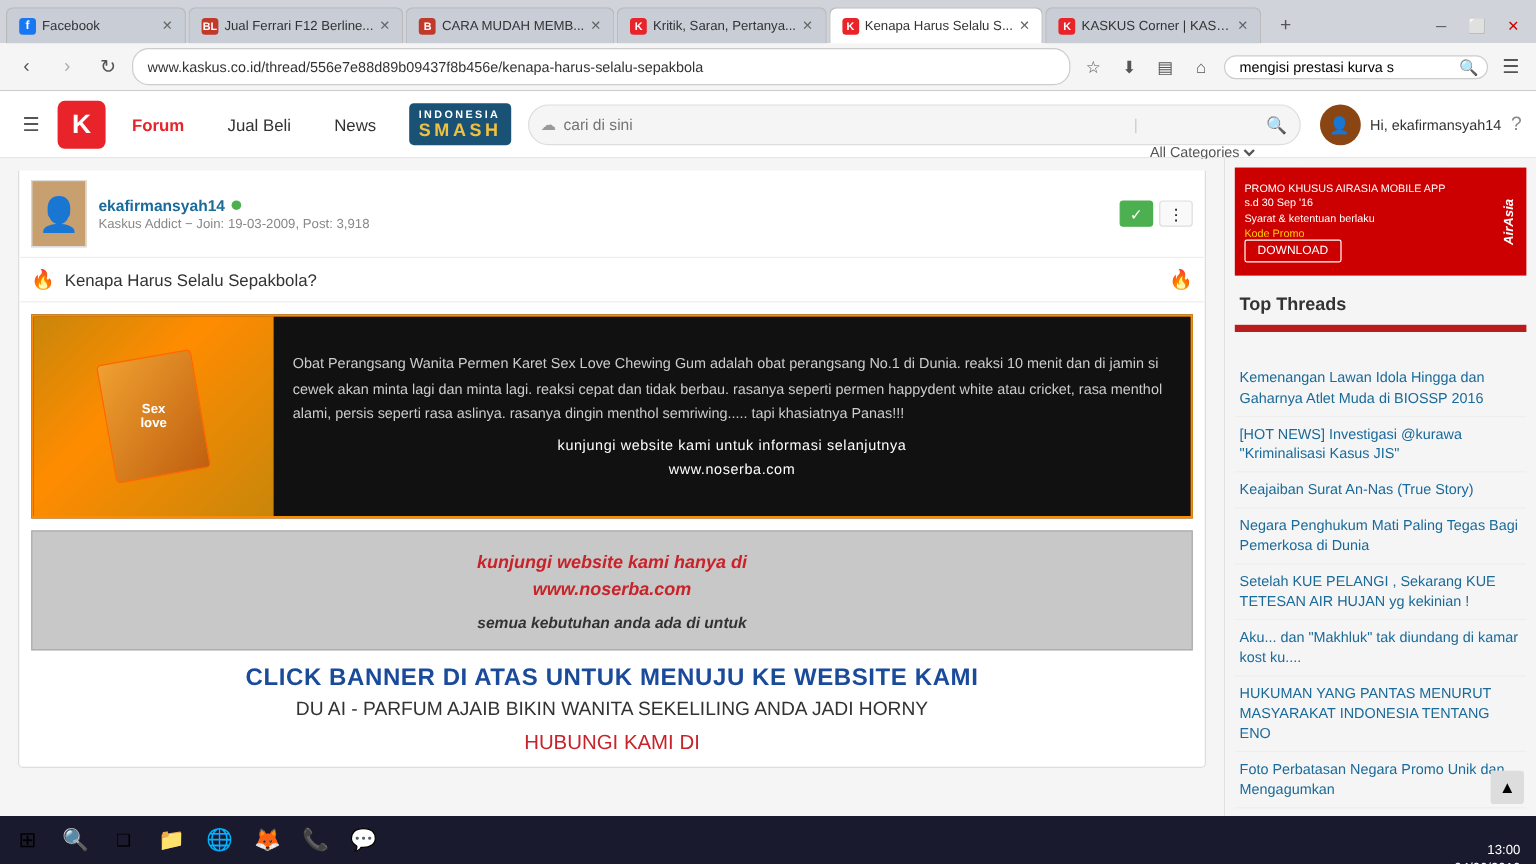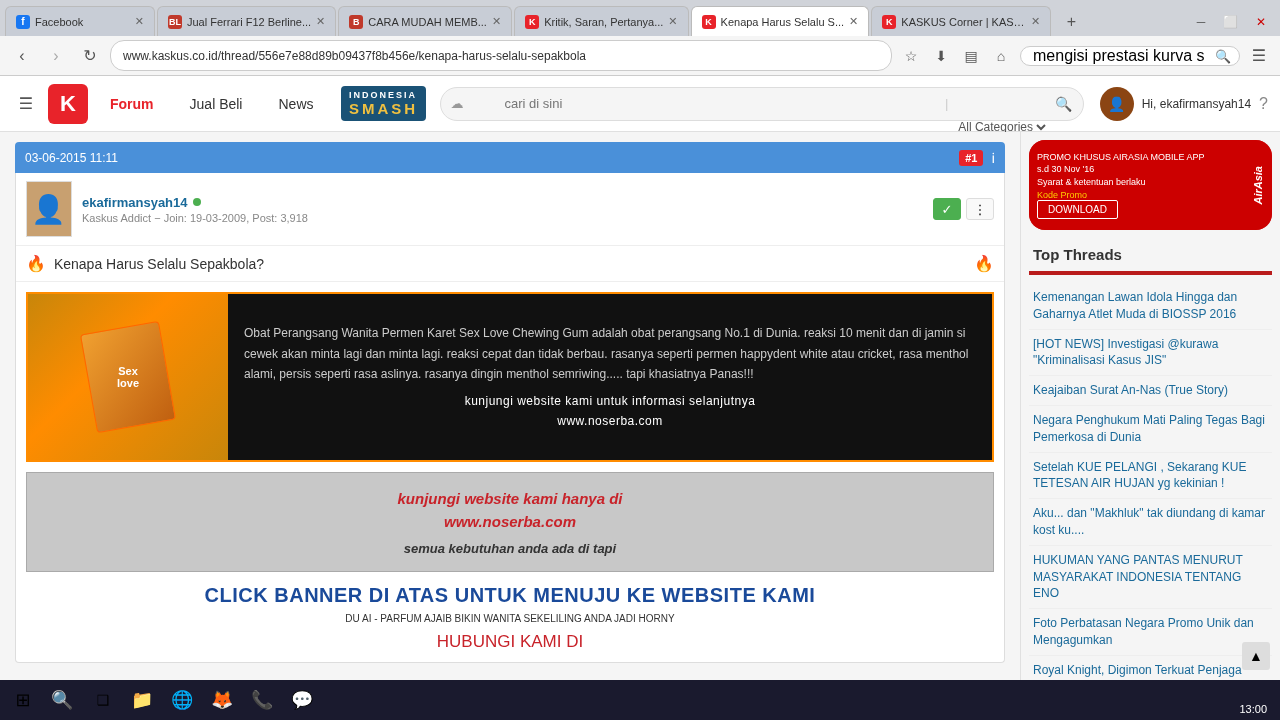--- a/index.html
+++ b/index.html
@@ -74,21 +74,21 @@
       background: #fff;
       color: #333;
       outline: none;
     }
     .search-input {
       width: 220px;
       height: 20px;
       border: 1px solid #ccc;
       border-radius: 14px;
       padding: 0 30px 0 12px;
-      font-size: 16px;
+      font-size: 12px;
       background: #fff;
       outline: none;
       position: relative;
     }
     .search-wrap { position: relative; }
     .search-icon-btn {
       position: absolute; right: 8px; top: 50%; transform: translateY(-50%);
       background: none; border: none; cursor: pointer; font-size: 13px; color: #555;
     }
     .addr-icons { display: flex; gap: 4px; align-items: center; }
@@ -195,21 +195,20 @@
       height: 34px;
       gap: 6px;
     }
     .header-search input {
       flex: 1;
       border: none;
       background: transparent;
       outline: none;
       font-size: 13px;
       color: #0f172a;
-      margin-left: 35px;
     }
     .search-divider { color: #ccc; }
     .categories-select {
       border: none;
       background: transparent;
       font-size: 12px;
       color: #555;
       outline: none;
       cursor: pointer;
       margin-top: 46px;
@@ -390,21 +389,21 @@
     .ad-cta {
       color: #1a4a9a;
       font-size: 20px;
       font-weight: bold;
       text-align: center;
       margin: 12px 0 6px;
       letter-spacing: 0.5px;
     }
     .ad-parfum {
       color: #333;
-      font-size: 10px;
+      font-size: 16px;
       text-align: center;
       margin: 4px 0;
     }
     .ad-hubungi {
       color: #c8232a;
       font-size: 17px;
       font-weight: normal;
       text-align: center;
       margin-top: 8px;
     }
@@ -415,21 +414,21 @@
       background: #f5f5f5;
       border-left: 1px solid #e0e0e0;
       overflow-y: auto;
       padding: 8px;
       flex-shrink: 0;
     }
     .sidebar-ad {
       width: 100%;
       height: 90px;
       background: linear-gradient(135deg, #cc3333, #dd5555);
-      border-radius: 16px;
+      border-radius: 0;
       margin-bottom: 10px;
       display: flex; align-items: center; justify-content: center;
       overflow: hidden;
       position: relative;
     }
     .ad-airasia {
       background: #cc0000;
       color: #fff;
       width: 100%;
       height: 100%;
@@ -457,22 +456,22 @@
       padding: 3px 10px;
       border-radius: 2px;
       cursor: pointer;
     }
 
     .top-threads-header {
       font-size: 15px;
       font-weight: bold;
       color: #333;
       padding: 6px 4px 8px;
-      border-bottom: 4px solid #b91c1c;
-      margin-bottom: 8px;
+      border-bottom: 6px solid #b91c1c;
+      margin-bottom: 24px;
     }
     .thread-item {
       padding: 6px 4px;
       border-bottom: 1px solid #eee;
       cursor: pointer;
       font-size: 12px;
       color: #1a6a9a;
       line-height: 1.4;
     }
 
@@ -597,27 +596,20 @@
         </div>
         <span class="user-greeting">Hi, ekafirmansyah14</span>
         <span class="help-icon">?</span>
       </div>
     </div>
 
     <div class="main-content">
 
       <div class="thread-area">
 
-        <div class="post-header">
-          <span>03-06-2015 11:11</span>
-          <div style="display:flex;align-items:center;gap:8px;">
-            <span class="post-number">#1</span>
-            <span class="post-info-icon">ℹ</span>
-          </div>
-        </div>
 
         <div class="post-body">
 
           <div class="user-info-bar">
             <div class="user-avatar-sm">
               <span class="user-avatar-icon">👤</span>
             </div>
             <div class="user-detail">
               <div class="username">
                 <span>ekafirmansyah14</span>
@@ -656,38 +648,38 @@
                   <span>www.noserba.com</span>
                 </div>
               </div>
             </div>
 
             <div class="ad-gray-block">
               <div class="ad-visit-text">
                 <span>kunjungi website kami hanya di</span><br>
                 <span>www.noserba.com</span>
               </div>
-              <div class="ad-needs">semua kebutuhan anda ada di tapi</div>
+              <div class="ad-needs">semua kebutuhan anda ada di untuk</div>
             </div>
 
             <div class="ad-cta">CLICK BANNER DI ATAS UNTUK MENUJU KE WEBSITE KAMI</div>
             <div class="ad-parfum">DU AI - PARFUM AJAIB BIKIN WANITA SEKELILING ANDA JADI HORNY</div>
             <div class="ad-hubungi">HUBUNGI KAMI DI</div>
           </div>
         </div>
       </div>
 
       <div class="sidebar">
 
         <div class="sidebar-ad">
           <div class="ad-airasia">
             <div style="flex:1;">
               <div class="ad-airasia-text">
                 <span>PROMO KHUSUS AIRASIA MOBILE APP</span><br>
-                <span>s.d 30 Nov '16</span><br>
+                <span>s.d 30 Sep '16</span><br>
                 <span>Syarat &amp; ketentuan berlaku</span>
               </div>
               <div style="font-size:9px;color:#ffcc00;margin-top:2px;">Kode Promo</div>
               <button class="ad-airasia-dl">DOWNLOAD</button>
             </div>
             <div style="font-size:11px;font-style:italic;font-weight:bold;color:#fff;writing-mode:vertical-rl;transform:rotate(180deg);">AirAsia</div>
           </div>
         </div>
 
         <div class="top-threads-header">Top Threads</div>

